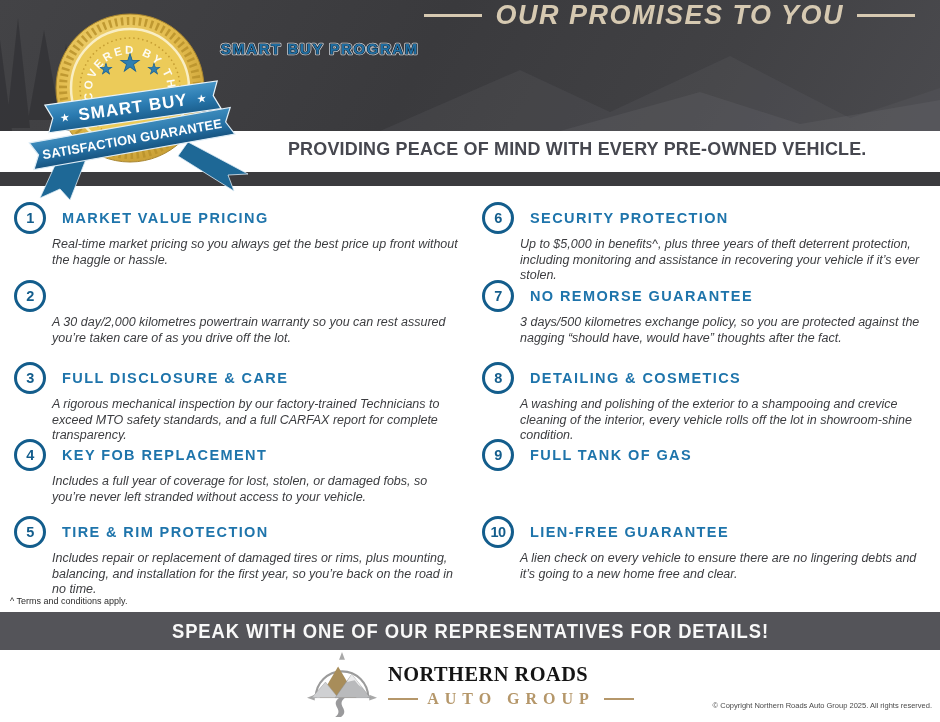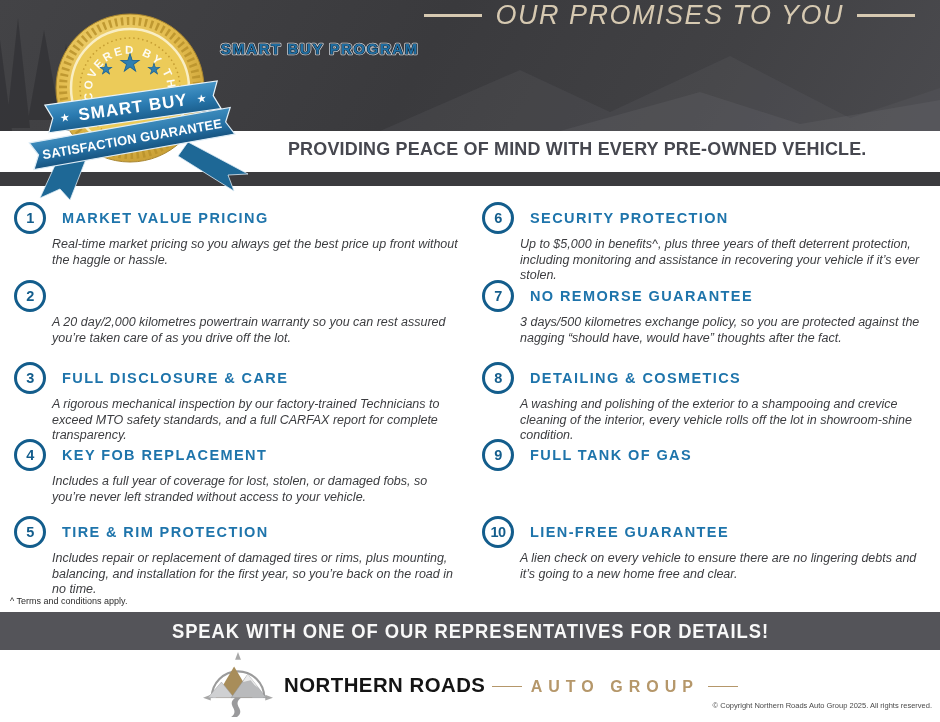--- a/index.html
+++ b/index.html
@@ -8,21 +8,21 @@
 
   
   .header{position:absolute;top:0;left:0;width:940px;height:131px;
     background:linear-gradient(120deg,#434346 0%,#3a3a3d 45%,#414144 75%,#4a4a4e 100%);}
   .header-tex{position:absolute;top:0;left:0;width:940px;height:131px;}
   .header-content{position:absolute;left:215px;top:0;width:700px;height:131px;
     display:flex;flex-direction:row;align-items:flex-start;}
   .title-svg{margin-top:20px;width:700px;height:58px;display:block;}
   .subtitle-row{display:flex;align-items:center;gap:13px;margin-top:0px;}
   .subtitle-dash{width:58px;height:3px;background:#d6c9b1;}
-  .subtitle-text{font-size:27px;font-style:italic;font-weight:normal;color:#d6c9b1;letter-spacing:1.5px;white-space:nowrap;}
+  .subtitle-text{font-size:27px;font-style:italic;font-weight:bold;color:#d6c9b1;letter-spacing:1.5px;white-space:nowrap;}
 
   .tagline-band{position:absolute;top:131px;left:0;width:940px;height:35px;background:#ffffff;
     display:flex;align-items:center;justify-content:center;padding-left:215px;box-sizing:border-box;}
   .tagline-text{font-size:18.5px;font-weight:bold;color:#46474f;letter-spacing:0.2px;
     display:inline-block;transform:scaleX(0.97);white-space:nowrap;}
 
   .dark-strip{position:absolute;top:172px;left:0;width:940px;height:14px;background:#3b3b3e;}
 
   .badge{position:absolute;top:4px;left:22px;width:238px;height:200px;z-index:5;}
 
@@ -43,21 +43,21 @@
   
   .cta-band{position:absolute;top:612px;left:0;width:940px;height:38px;background:#545459;
     display:flex;align-items:center;justify-content:center;}
   .cta-text{color:#f8f8f8;font-size:20px;font-weight:bold;letter-spacing:1px;
     display:inline-block;transform:scaleX(0.92);white-space:nowrap;}
 
   .logo-section{position:absolute;top:650px;left:0;width:940px;height:72px;
     display:flex;align-items:flex-start;justify-content:center;}
   .logo{display:flex;align-items:center;gap:10px;margin-top:2px;}
   .logo-icon{width:72px;height:66px;display:block;}
-  .logo-text{display:flex;flex-direction:row;}
+  .logo-text{display:flex;flex-direction:column;font-family:Liberation Serif, serif;}
   .logo-name{font-size:21px;font-weight:bold;color:#141414;letter-spacing:0.5px;
     display:inline-block;transform:scaleX(0.97);transform-origin:left center;white-space:nowrap;}
   .logo-sub-row{display:flex;align-items:center;gap:9px;margin-top:3px;}
   .logo-sub-dash{width:30px;height:1.5px;background:#b5976a;}
   .logo-subname{font-size:16px;font-weight:bold;color:#b5976a;letter-spacing:6px;white-space:nowrap;}
 
   .copyright{position:absolute;right:8px;top:701px;font-size:7.5px;color:#4a4a4a;margin-left:20px;}
 </style>
 </head>
 <body>
@@ -145,21 +145,21 @@
         <div class="promise-title"><span>MARKET VALUE PRICING</span></div>
       </div>
       <div class="promise-desc"><span>Real-time market pricing so you always get the best price up front without the haggle or hassle.</span></div>
     </div>
       <div class="promise">
       <div class="promise-head">
         <div class="num-circle">
             <span>2</span>
           </div>
       </div>
-      <div class="promise-desc"><span>A 20 day/2,000 kilometres powertrain warranty so you can rest assured you’re taken care of as you drive off the lot.</span></div>
+      <div class="promise-desc"><span>A 30 day/2,000 kilometres powertrain warranty so you can rest assured you’re taken care of as you drive off the lot.</span></div>
     </div>
       <div class="promise">
       <div class="promise-head">
         <div class="num-circle">
             <span>3</span>
           </div>
         <div class="promise-title"><span>FULL DISCLOSURE &amp; CARE</span></div>
       </div>
       <div class="promise-desc"><span>A rigorous mechanical inspection by our factory-trained Technicians to exceed MTO safety standards, and a full CARFAX report for complete transparency.</span></div>
     </div>

